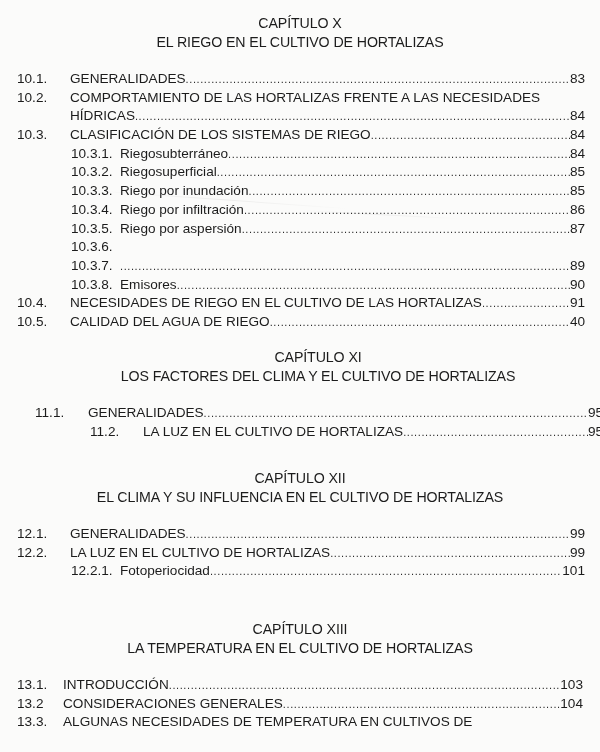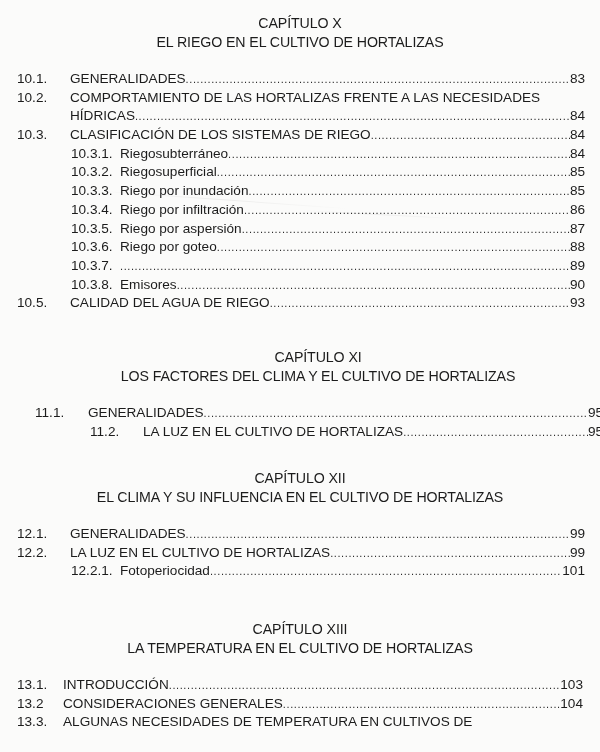--- a/index.html
+++ b/index.html
@@ -162,47 +162,50 @@
       <div class="entry lvl2">
         <span class="num">10.3.5.</span>
         <span class="txt">
             <span class="label">Riego por aspersión</span>
             <span class="dots"></span>
             <span class="page-no">87</span>
           </span>
       </div>
       <div class="entry lvl2">
         <span class="num">10.3.6.</span>
-        <span class="txt">
-            <span class="label">Riego por goteo</span>
-            <span class="dots"></span>
-            <span class="page-no">88</span>
-          </span>
       </div>
       <div class="entry lvl2">
         <span class="num">10.3.7.</span>
         <span class="txt">
             <span class="dots"></span>
             <span class="page-no">89</span>
           </span>
       </div>
       <div class="entry lvl2">
         <span class="num">10.3.8.</span>
         <span class="txt">
             <span class="label">Emisores</span>
             <span class="dots"></span>
             <span class="page-no">90</span>
           </span>
       </div>
       <div class="entry lvl1">
+        <span class="num">10.4.</span>
+        <span class="txt">
+            <span class="label">NECESIDADES DE RIEGO EN EL CULTIVO DE LAS HORTALIZAS</span>
+            <span class="dots"></span>
+            <span class="page-no">91</span>
+          </span>
+      </div>
+      <div class="entry lvl1">
         <span class="num">10.5.</span>
         <span class="txt">
             <span class="label">CALIDAD DEL AGUA DE RIEGO</span>
             <span class="dots"></span>
-            <span class="page-no">93</span>
+            <span class="page-no">40</span>
           </span>
       </div>
     </div>
   </section>
 
   <section class="chapter" style="top:348px;padding-left:18px;">
     <div class="ch-head">
       <span class="ch-num">CAPÍTULO XI</span>
       <span class="ch-title">LOS FACTORES DEL CLIMA Y EL CULTIVO DE HORTALIZAS</span>
     </div>

